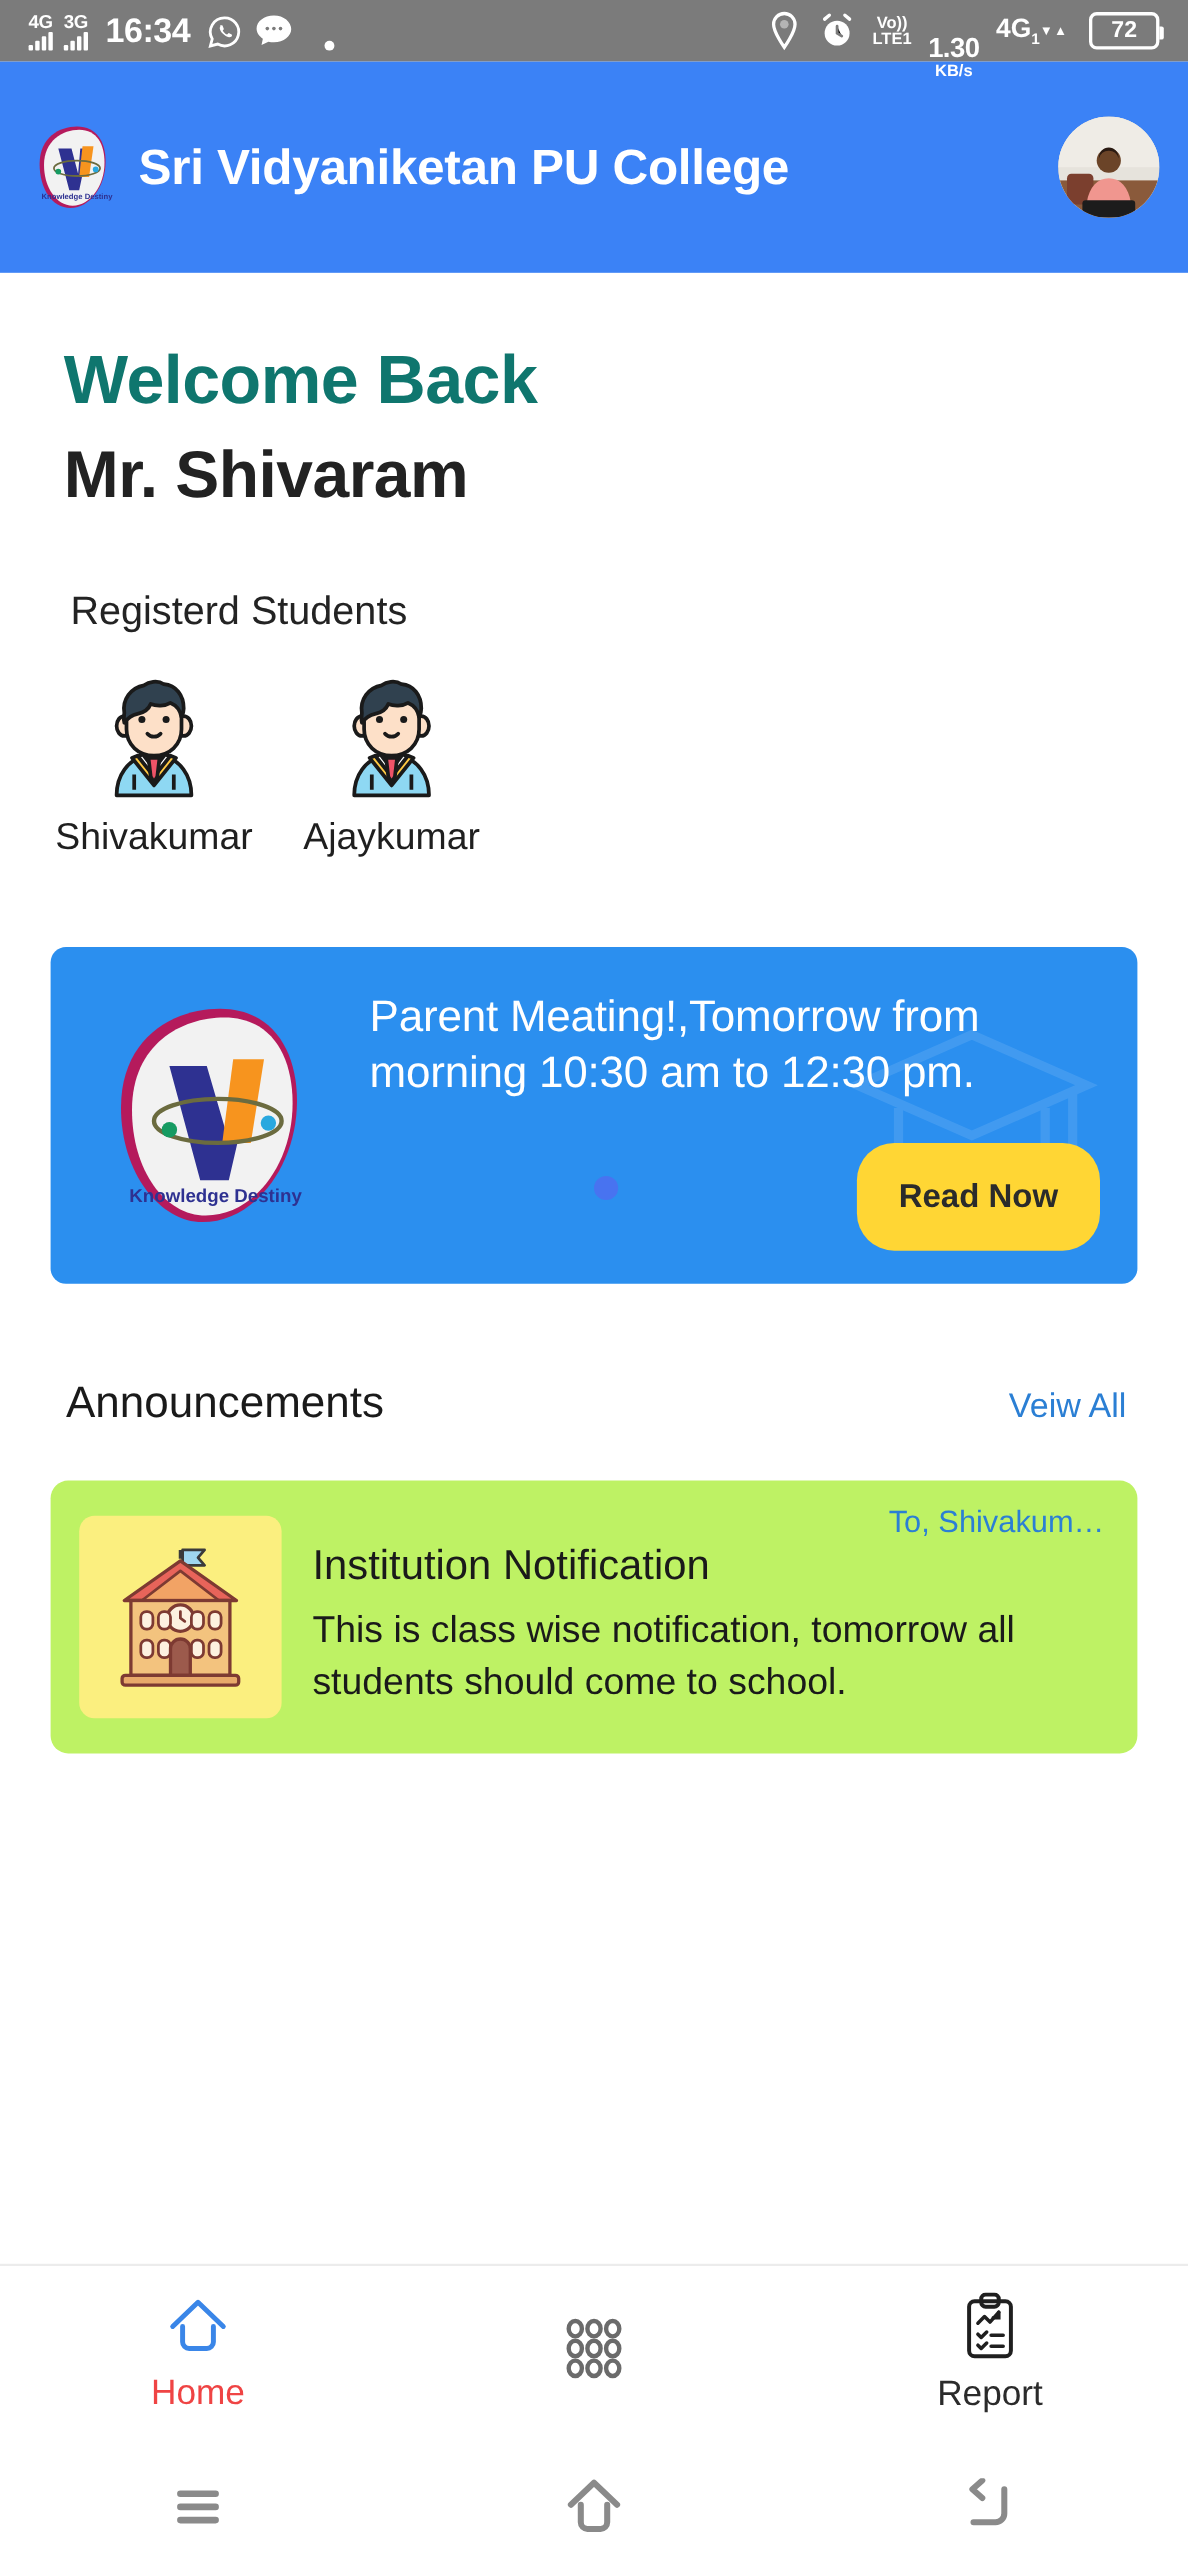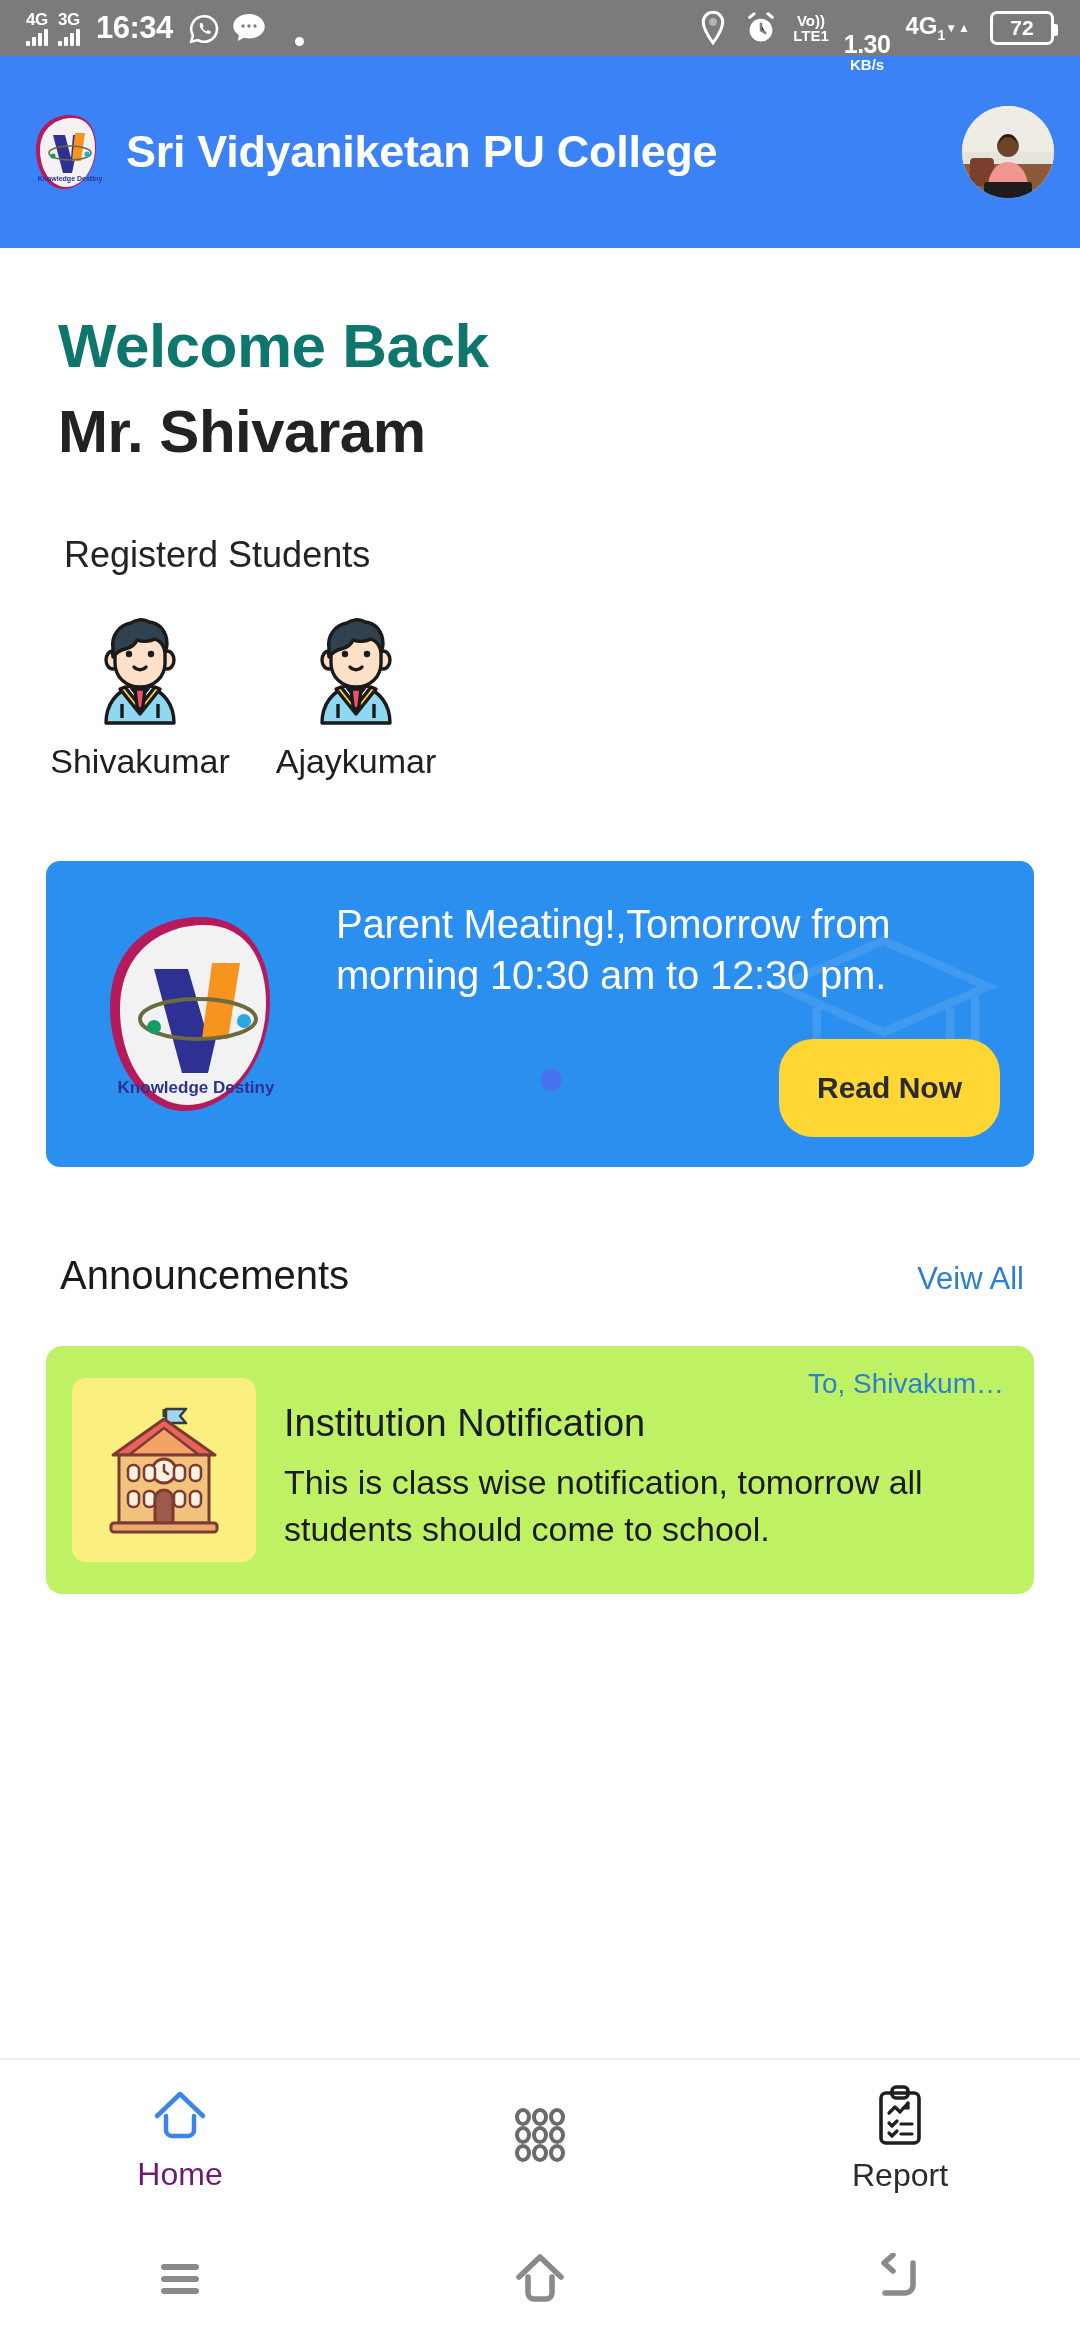--- a/index.html
+++ b/index.html
@@ -187,21 +187,21 @@
     background: #ffffff;
     border-top: 2px solid #ececec;
     display: flex; align-items: center;
   }
   .nav-item {
     flex: 1; display: flex; flex-direction: column;
     align-items: center; justify-content: center; gap: 6px;
     cursor: pointer;
   }
   .nav-label { font-size: 32px; color: #2b2b2b; }
-  .nav-item.active .nav-label { color: #701a75; }
+  .nav-item.active .nav-label { color: #ef4444; }
 
   
   .sysnav {
     position: absolute; left: 0; right: 0; bottom: 0;
     height: 122px; background: #ffffff;
     display: flex; align-items: center;
   }
   .sysnav-btn { flex: 1; display: flex; align-items: center; justify-content: center; cursor: pointer; }
 </style>
 </head>

